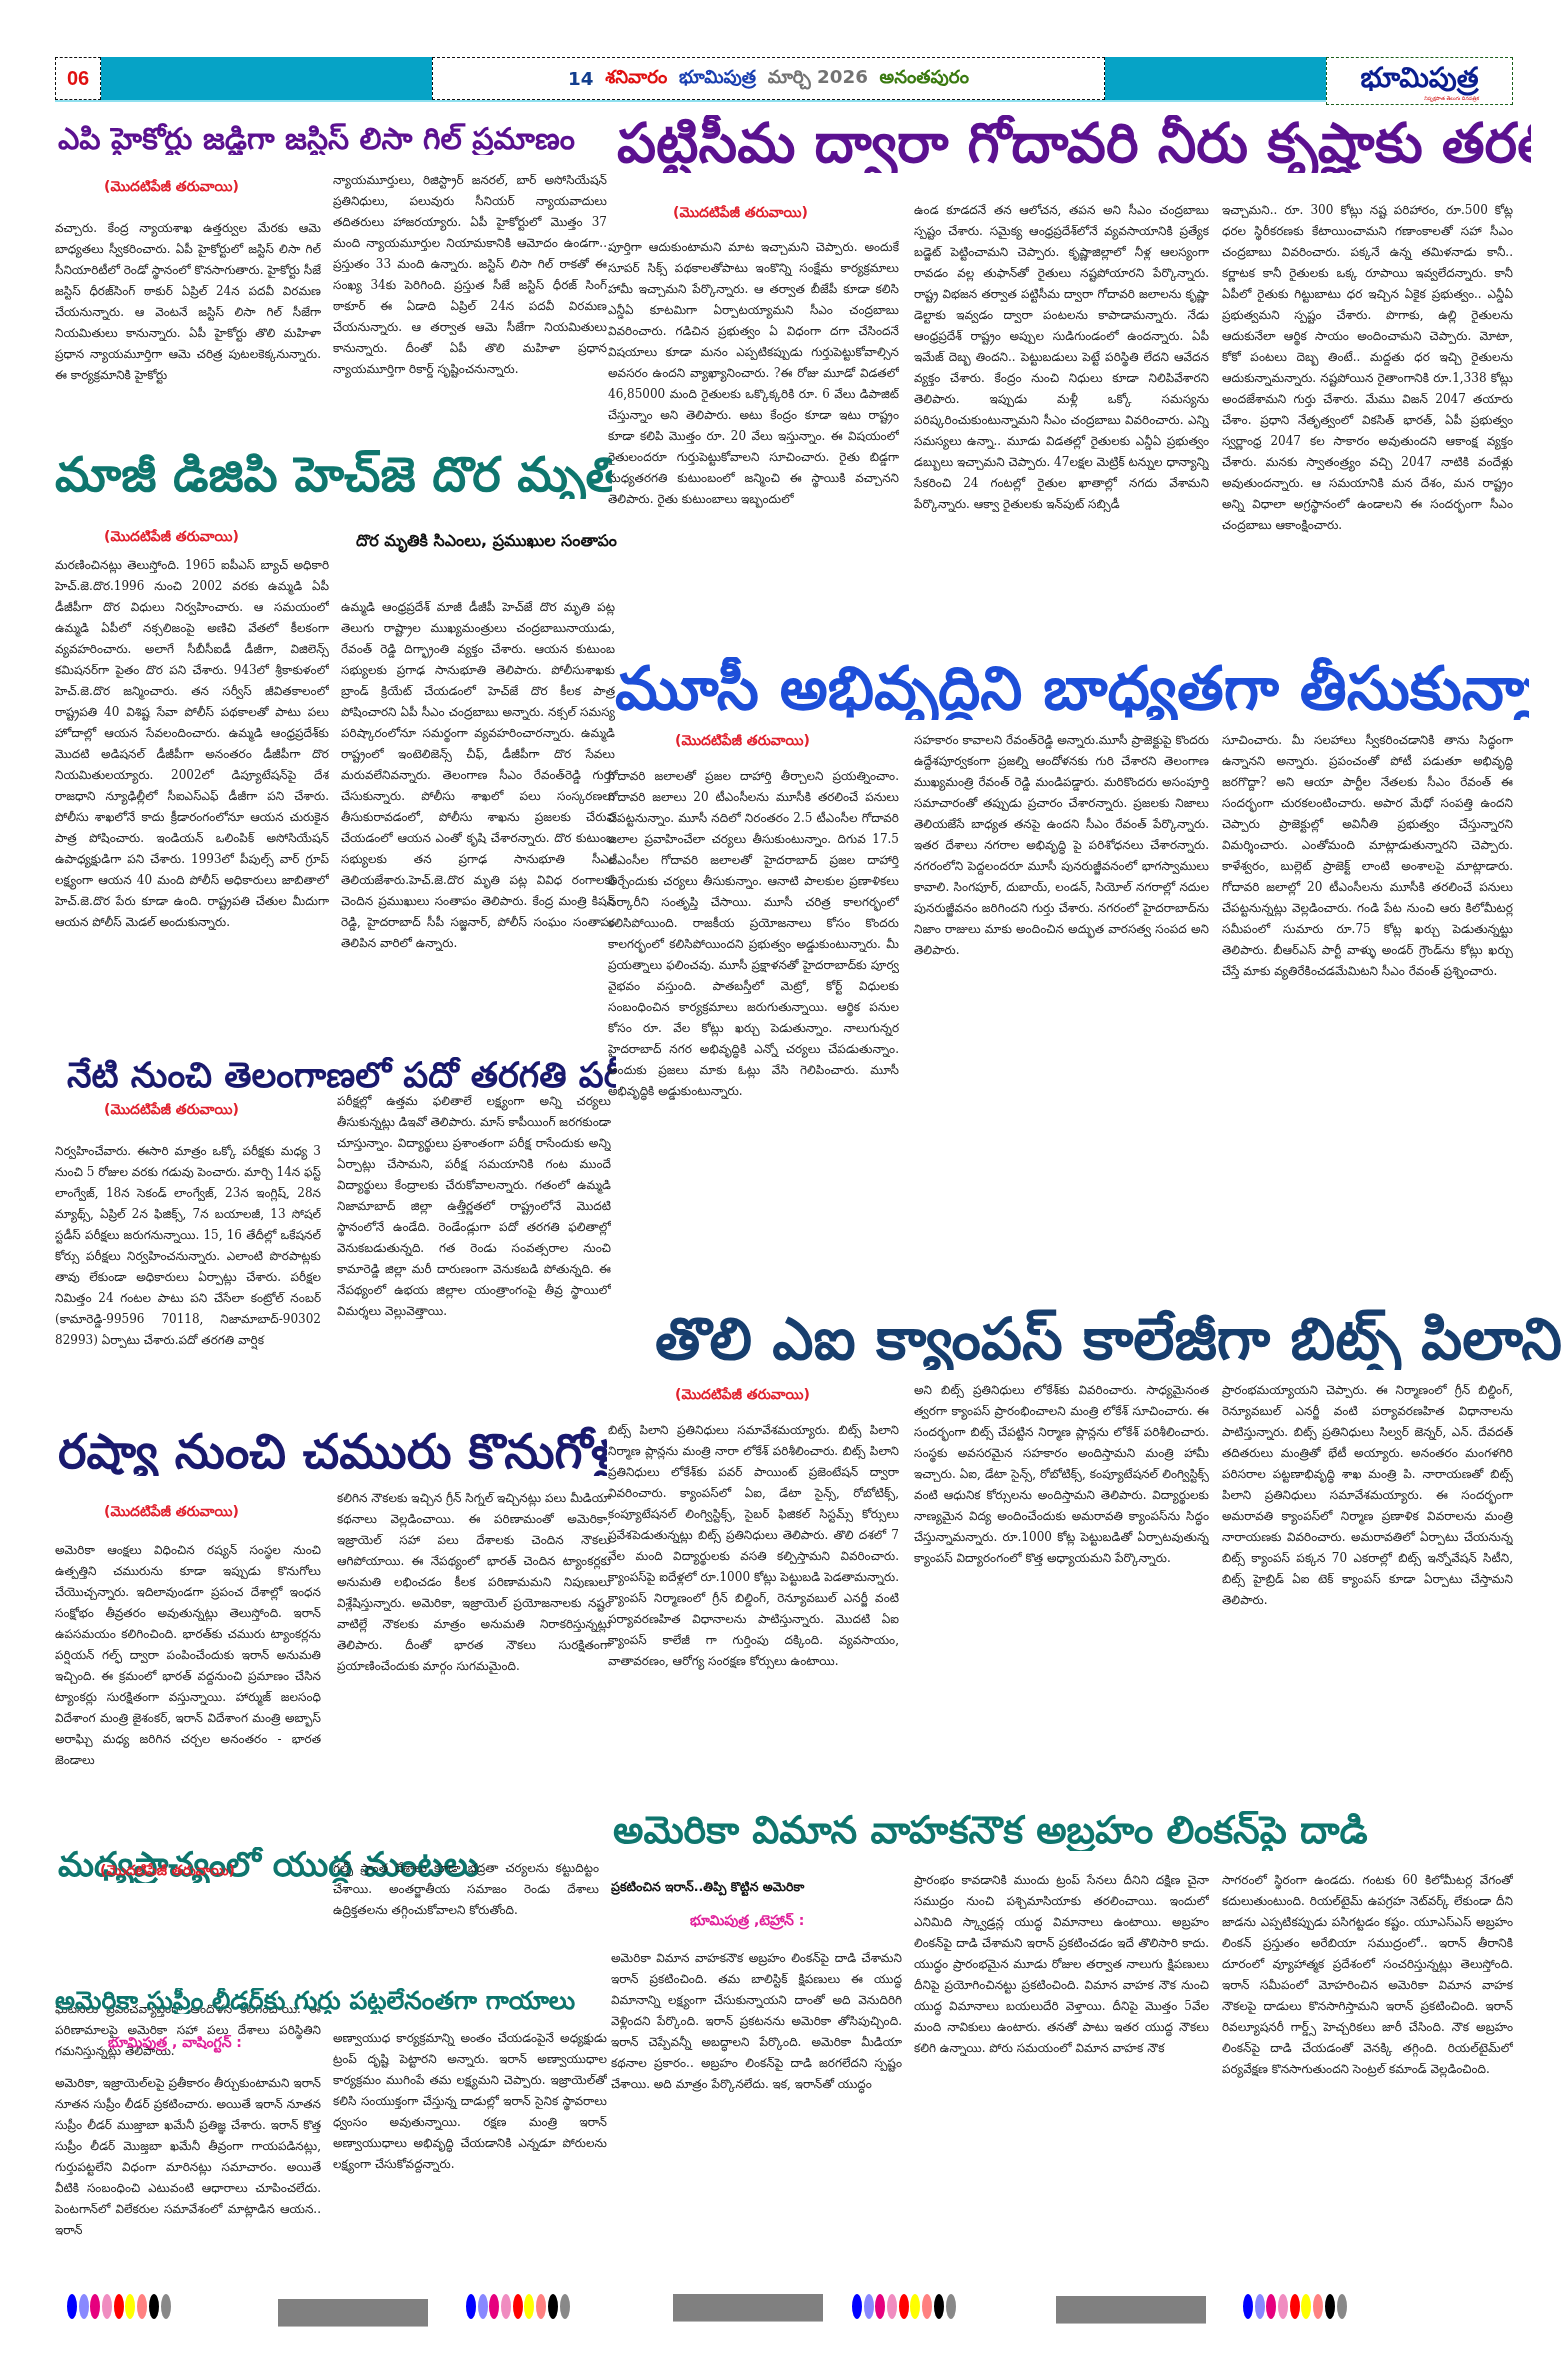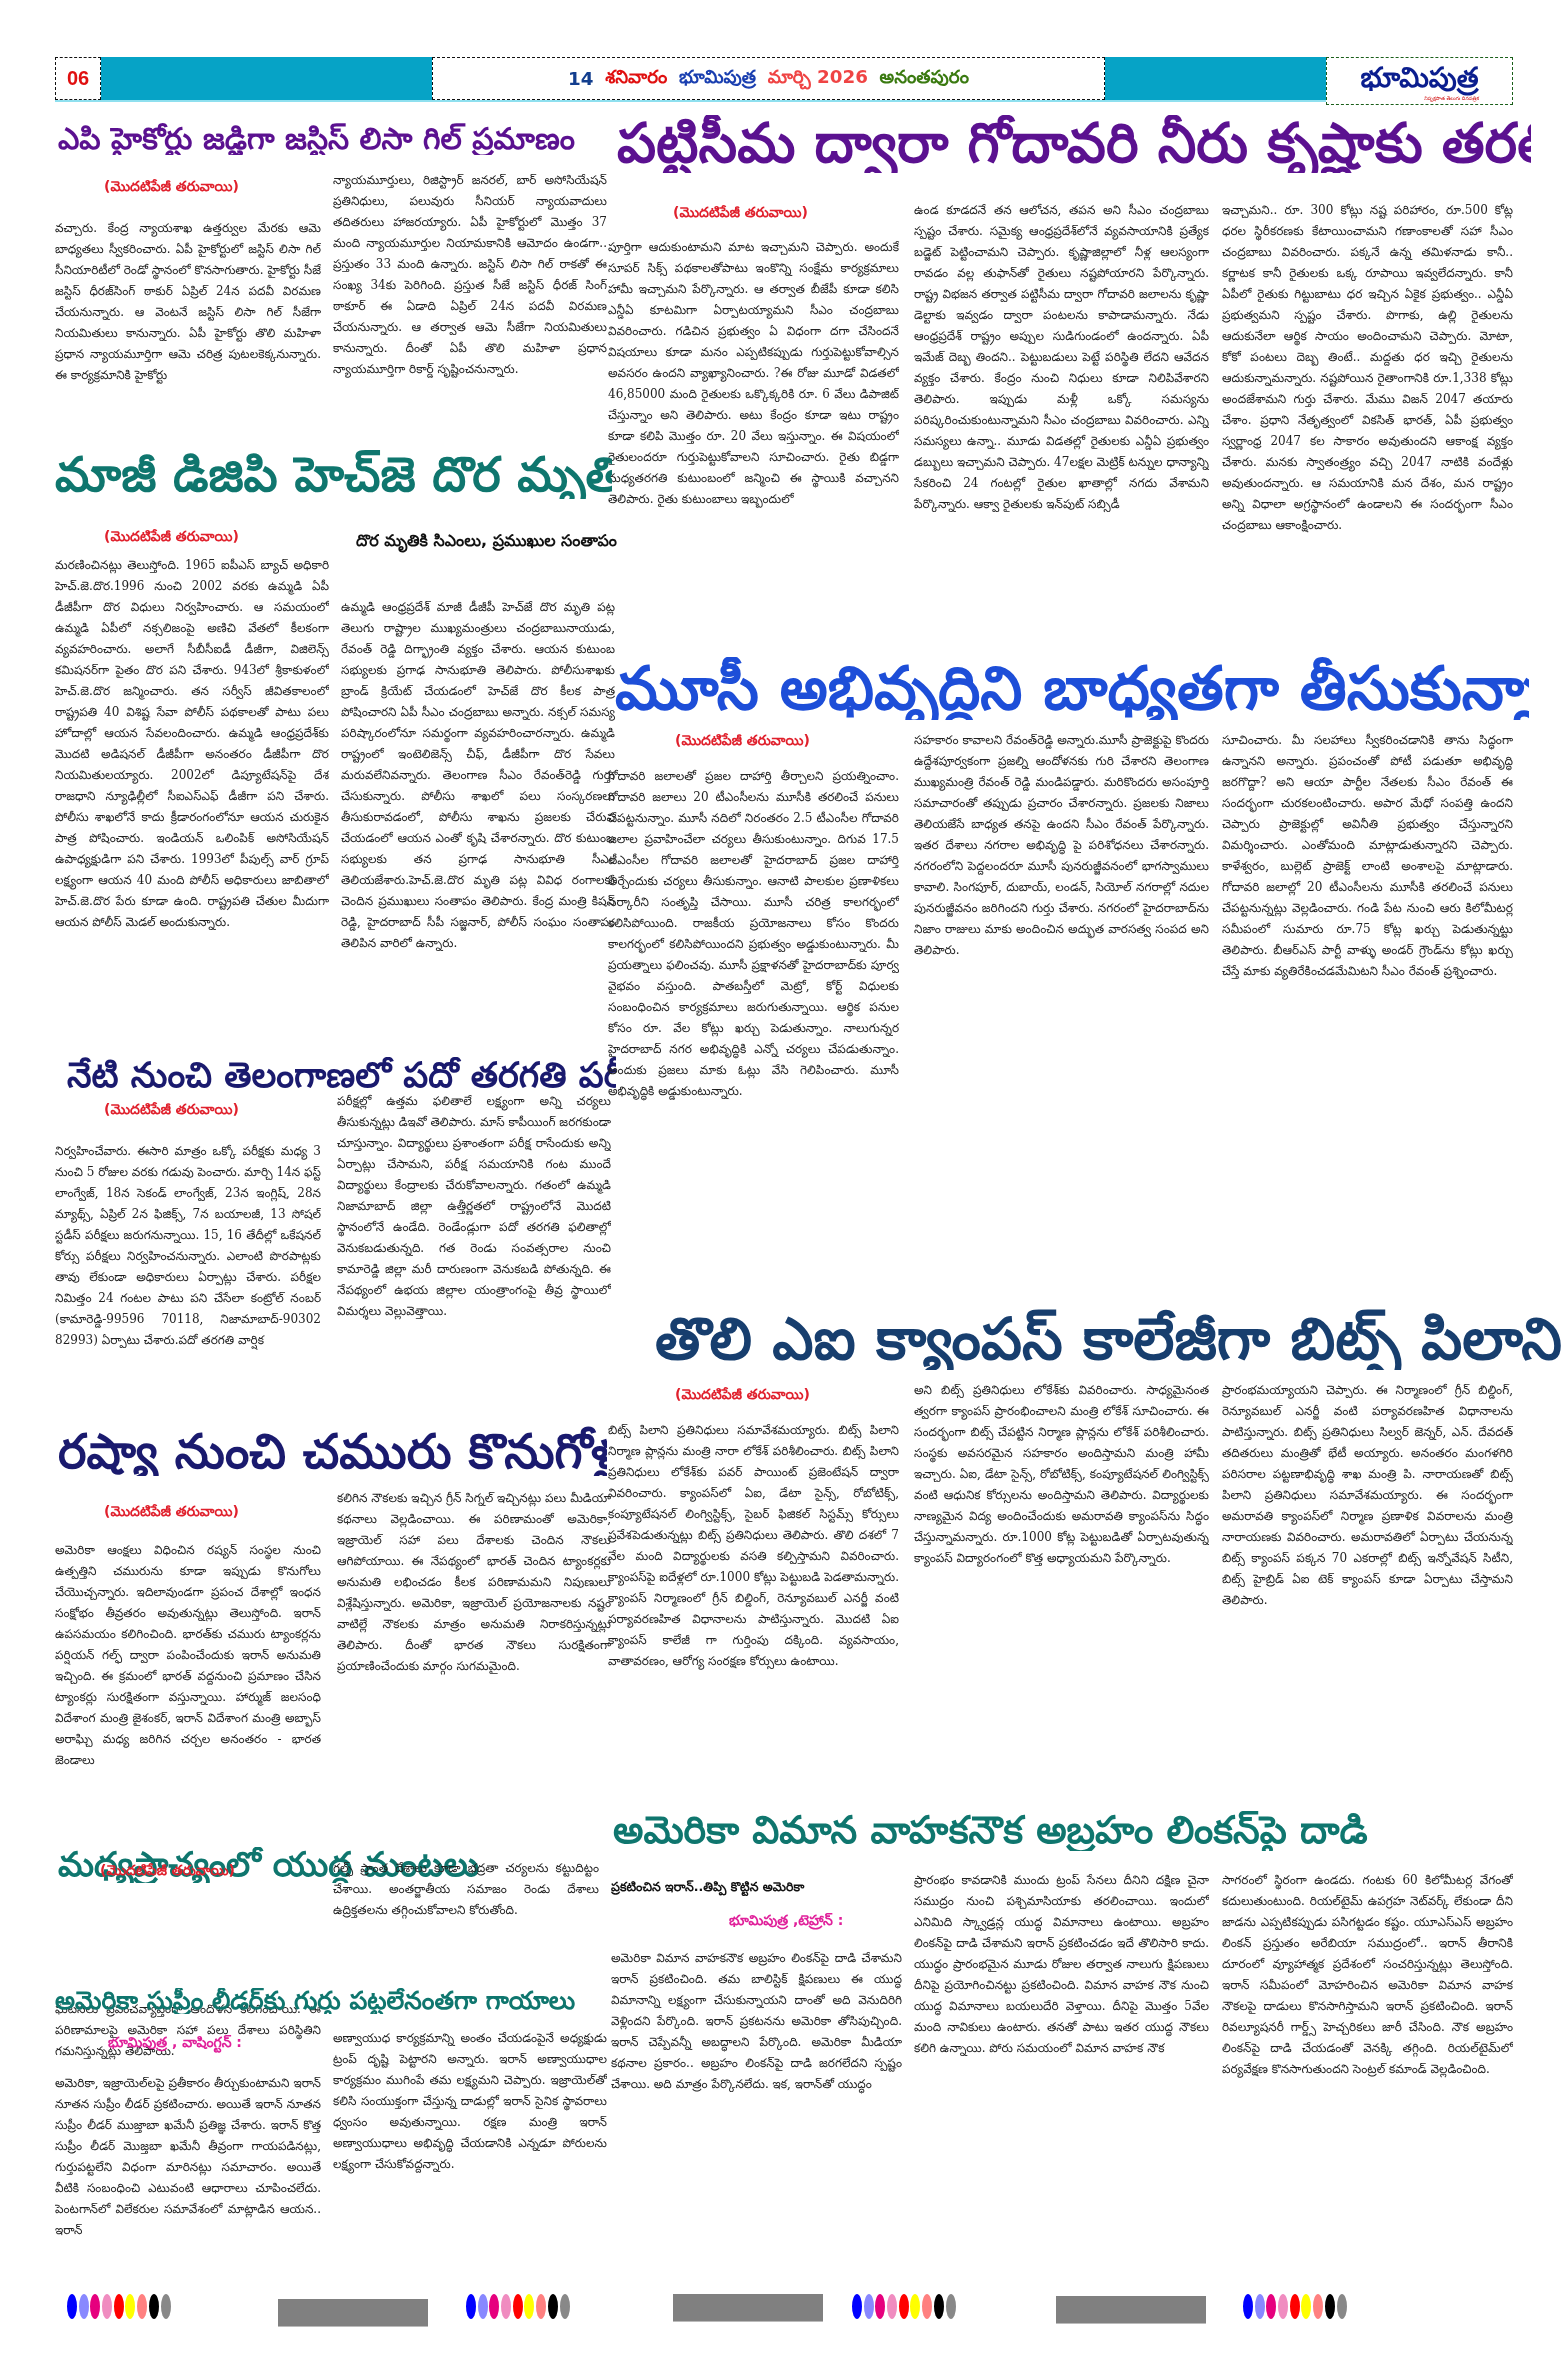--- a/index.html
+++ b/index.html
@@ -2,21 +2,21 @@
 <html style="font-size:13.3px"><head>
 <meta charset="utf-8">
 <style>
   html,body{margin:0;padding:0;background:#fff;}
   body{width:1567px;height:2377px;position:relative;overflow:hidden;font-family:"DejaVu Sans",sans-serif;color:#111;}
   .abs{position:absolute;}
   
   .mast{left:55px;top:57px;width:1455px;height:43px;background:#06a3c6;border-bottom:2.5px solid #8fe0ef;}
   .pgno{left:55px;top:57px;width:46px;height:43px;background:#fff;border:1.7px dashed #111;box-sizing:border-box;color:#e01010;font-weight:bold;font-size:20px;display:flex;align-items:center;justify-content:center;font-family:"Liberation Sans",sans-serif;}
   .dateline{left:432px;top:57px;width:673px;height:43px;background:#fff;border:1.7px dashed #111;box-sizing:border-box;display:flex;align-items:center;justify-content:center;gap:11.6px;font-size:18.3px;font-weight:bold;}
-  .dateline .d1{color:#123e8e;} .dateline .d2{color:#e01010;} .dateline .d3{color:#1a3fb0;} .dateline .d4{color:#ef4444;} .dateline .d5{color:#3a7a10;}
+  .dateline .d1{color:#123e8e;} .dateline .d2{color:#e01010;} .dateline .d3{color:#1a3fb0;} .dateline .d4{color:#737373;} .dateline .d5{color:#3a7a10;}
   .logo{left:1326px;top:57px;width:187px;height:48px;background:#fff;border:1.7px dashed #1a5e1a;box-sizing:border-box;display:flex;align-items:center;justify-content:center;color:#0b1e8e;font-size:28px;font-weight:bold;}
   .logo small{position:absolute;bottom:1.7px;right:33px;font-size:5px;color:#c00;font-weight:normal;}
   
   .hl{font-weight:bold;line-height:1.05;white-space:nowrap;overflow:hidden;}
   .purple{color:#5b1190;}
   .red{color:#0f766e;}
   .navy{color:#1d4ed8;}
   .teal{color:#173e6e;}
   .darkblue{color:#1a1a6e;}
   .tag{color:#e0202c;font-weight:bold;font-size:14px;white-space:nowrap;}
@@ -89,21 +89,21 @@
 <div class="abs body" style="left:55px;top:1970px;width:266px;height:83px;margin-top:29px;">ఘటనలు ప్రపంచవ్యాప్తంగా ఆందోళన కలిగించాయి. ఈ పరిణామాలపై అమెరికా సహా పలు దేశాలు పరిస్థితిని గమనిస్తున్నట్లు తెలిపాయి.</div>
 <div class="abs body" style="left:333px;top:1858px;width:266px;height:100px;">గల్ఫ్ ప్రాంత దేశాలు కూడా భద్రతా చర్యలను కట్టుదిట్టం చేశాయి. అంతర్జాతీయ సమాజం రెండు దేశాలు ఉద్రిక్తతలను తగ్గించుకోవాలని కోరుతోంది.</div>
 
 <div class="abs hl red" style="left:55px;top:1988px;font-size:25px;width:553px;">అమెరికా సుప్రీం లీడర్‌కు గుర్తు పట్టలేనంతగా గాయాలు</div>
 <div class="abs byline" style="left:108px;top:2034px;">భూమిపుత్ర , వాషింగ్టన్ :</div>
 <div class="abs body" style="left:55px;top:2073px;width:266px;height:195px;">అమెరికా, ఇజ్రాయెల్‌లపై ప్రతీకారం తీర్చుకుంటామని ఇరాన్ నూతన సుప్రీం లీడర్ ప్రకటించారు. అయితే ఇరాన్ నూతన సుప్రీం లీడర్ ముజ్తాబా ఖమేనీ ప్రతిజ్ఞ చేశారు. ఇరాన్ కొత్త సుప్రీం లీడర్ మొజ్తబా ఖమేనీ తీవ్రంగా గాయపడినట్లు, గుర్తుపట్టలేని విధంగా మారినట్లు సమాచారం. అయితే వీటికి సంబంధించి ఎటువంటి ఆధారాలు చూపించలేదు. పెంటగాన్‌లో విలేకరుల సమావేశంలో మాట్లాడిన ఆయన.. ఇరాన్</div>
 <div class="abs body" style="left:333px;top:2028px;width:274px;height:241px;">అణ్వాయుధ కార్యక్రమాన్ని అంతం చేయడంపైనే అధ్యక్షుడు ట్రంప్ దృష్టి పెట్టారని అన్నారు. ఇరాన్ అణ్వాయుధాల కార్యక్రమం ముగింపే తమ లక్ష్యమని చెప్పారు. ఇజ్రాయెల్‌తో కలిసి సంయుక్తంగా చేస్తున్న దాడుల్లో ఇరాన్ సైనిక స్థావరాలు ధ్వంసం అవుతున్నాయి. రక్షణ మంత్రి ఇరాన్ అణ్వాయుధాలు అభివృద్ధి చేయడానికి ఎన్నడూ పోరులను లక్ష్యంగా చేసుకోవద్దన్నారు.</div>
 
 <div class="abs hl red" style="left:613px;top:1811px;font-size:38px;width:914px;">అమెరికా విమాన వాహకనౌక అబ్రహం లింకన్‌పై దాడి</div>
 <div class="abs sub" style="left:611px;top:1879px;font-size:12.5px;white-space:nowrap;">ప్రకటించిన ఇరాన్..తిప్పి కొట్టిన అమెరికా</div>
-<div class="abs byline" style="left:690px;top:1912px;margin-left:39px;">భూమిపుత్ర ,టెహ్రాన్ :</div>
+<div class="abs byline" style="left:690px;top:1912px;">భూమిపుత్ర ,టెహ్రాన్ :</div>
 <div class="abs body" style="left:611px;top:1948px;width:291px;height:316px;">అమెరికా విమాన వాహకనౌక అబ్రహం లింకన్‌పై దాడి చేశామని ఇరాన్ ప్రకటించింది. తమ బాలిస్టిక్ క్షిపణులు ఈ యుద్ధ విమానాన్ని లక్ష్యంగా చేసుకున్నాయని దాంతో అది వెనుదిరిగి వెళ్లిందని పేర్కొంది. ఇరాన్ ప్రకటనను అమెరికా తోసిపుచ్చింది. ఇరాన్ చెప్పేవన్నీ అబద్ధాలని పేర్కొంది. అమెరికా మీడియా కథనాల ప్రకారం.. అబ్రహం లింకన్‌పై దాడి జరగలేదని స్పష్టం చేశాయి. అది మాత్రం పేర్కొనలేదు. ఇక, ఇరాన్‌తో యుద్ధం</div>
 <div class="abs body" style="left:914px;top:1870px;width:295px;height:395px;">ప్రారంభం కావడానికి ముందు ట్రంప్ సేనలు దీనిని దక్షిణ చైనా సముద్రం నుంచి పశ్చిమాసియాకు తరలించాయి. ఇందులో ఎనిమిది స్క్వాడ్రన్ల యుద్ధ విమానాలు ఉంటాయి. అబ్రహం లింకన్‌పై దాడి చేశామని ఇరాన్ ప్రకటించడం ఇదే తొలిసారి కాదు. యుద్ధం ప్రారంభమైన మూడు రోజుల తర్వాత నాలుగు క్షిపణులు దీనిపై ప్రయోగించినట్టు ప్రకటించింది. విమాన వాహక నౌక నుంచి యుద్ధ విమానాలు బయలుదేరి వెళ్తాయి. దీనిపై మొత్తం 5వేల మంది నావికులు ఉంటారు. తనతో పాటు ఇతర యుద్ధ నౌకలు కలిగి ఉన్నాయి. పోరు సమయంలో విమాన వాహక నౌక</div>
 <div class="abs body" style="left:1222px;top:1870px;width:291px;height:395px;">సాగరంలో స్థిరంగా ఉండదు. గంటకు 60 కిలోమీటర్ల వేగంతో కదులుతుంటుంది. రియల్‌టైమ్ ఉపగ్రహ నెట్‌వర్క్ లేకుండా దీని జాడను ఎప్పటికప్పుడు పసిగట్టడం కష్టం. యూఎస్ఎస్ అబ్రహం లింకన్ ప్రస్తుతం అరేబియా సముద్రంలో.. ఇరాన్ తీరానికి దూరంలో వ్యూహాత్మక ప్రదేశంలో సంచరిస్తున్నట్లు తెలుస్తోంది. ఇరాన్ సమీపంలో మోహరించిన అమెరికా విమాన వాహక నౌకలపై దాడులు కొనసాగిస్తామని ఇరాన్ ప్రకటించింది. ఇరాన్ రివల్యూషనరీ గార్డ్స్ హెచ్చరికలు జారీ చేసింది. నౌక అబ్రహం లింకన్‌పై దాడి చేయడంతో వెనక్కి తగ్గింది. రియల్‌టైమ్‌లో పర్యవేక్షణ కొనసాగుతుందని సెంట్రల్ కమాండ్ వెల్లడించింది.</div>
 
 <div class="abs colorbar" style="left:67px;top:2294px;" id="cb1">
     <span class="dot" style="background: rgb(0, 0, 255);"></span>
     <span class="dot" style="background: rgb(136, 136, 255);"></span>
     <span class="dot" style="background: rgb(230, 0, 126);"></span>
     <span class="dot" style="background: rgb(240, 140, 192);"></span>
     <span class="dot" style="background: rgb(255, 0, 0);"></span>

